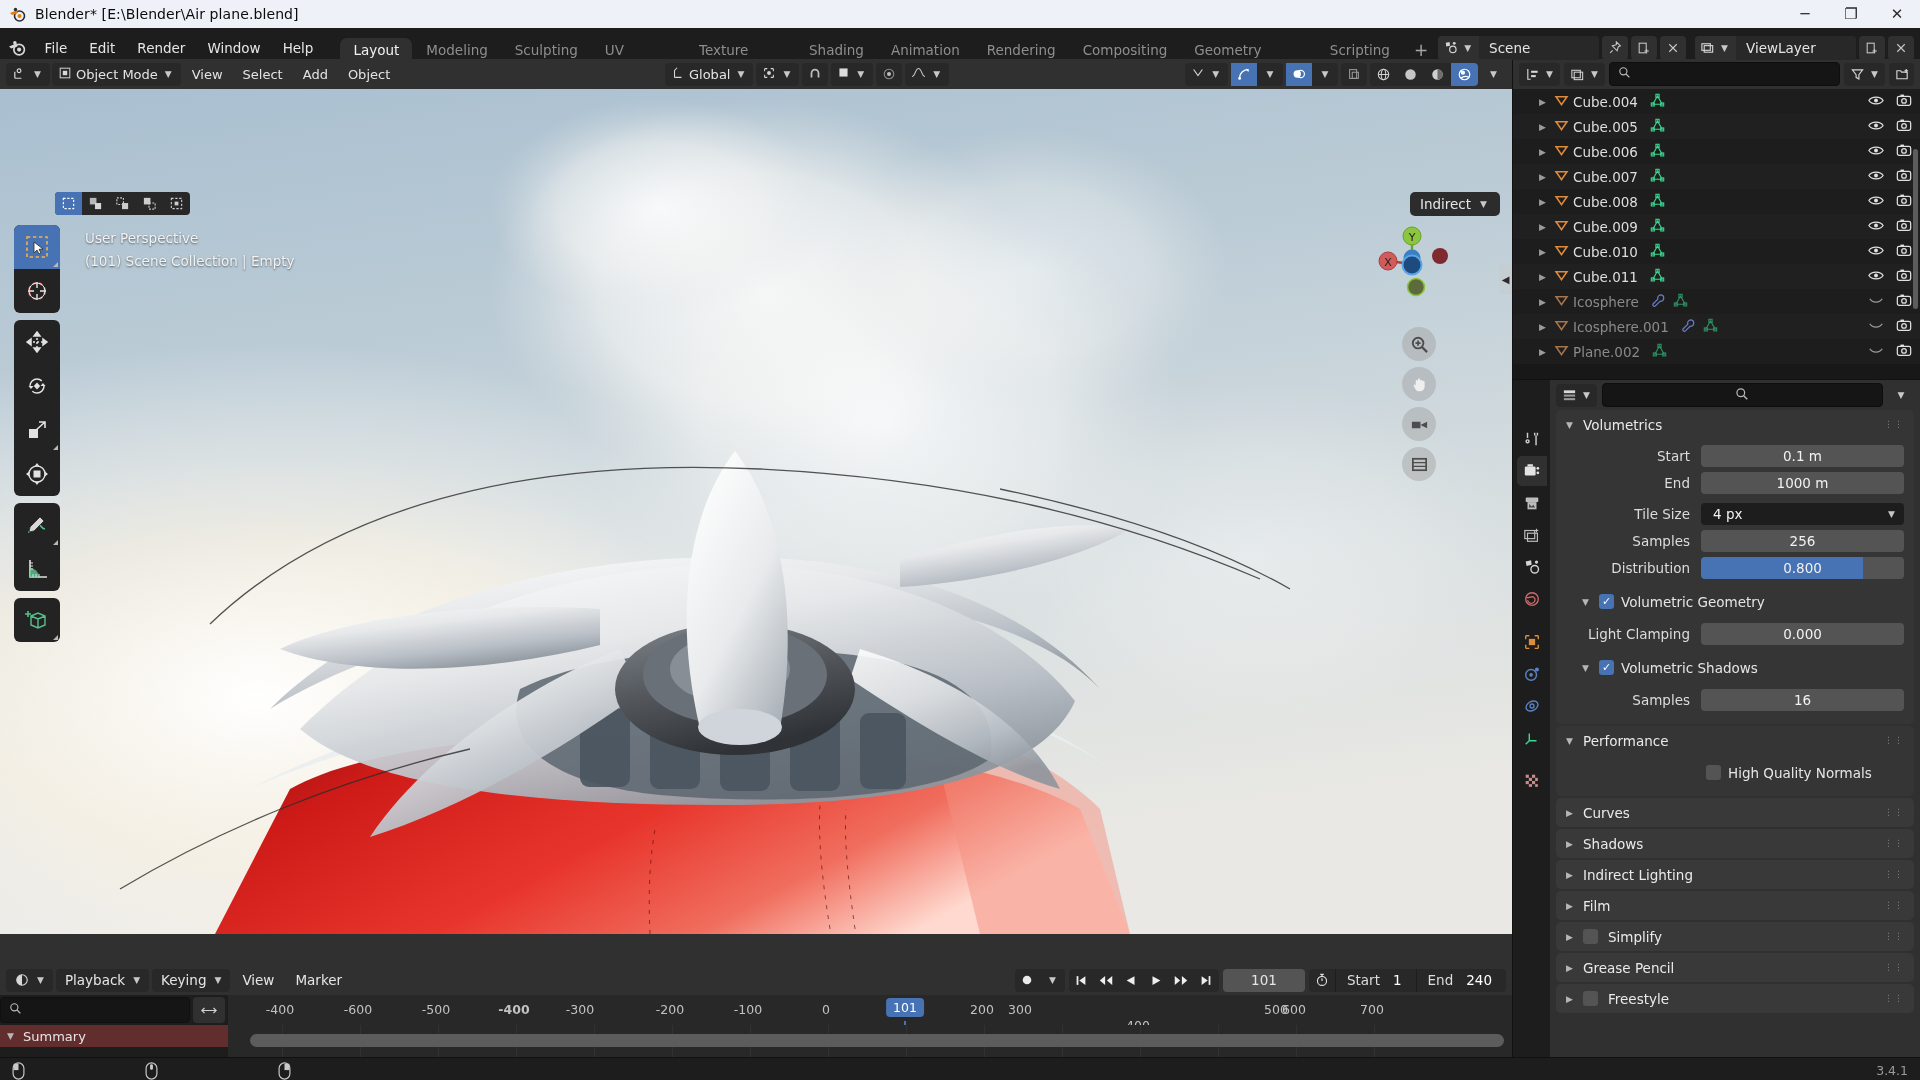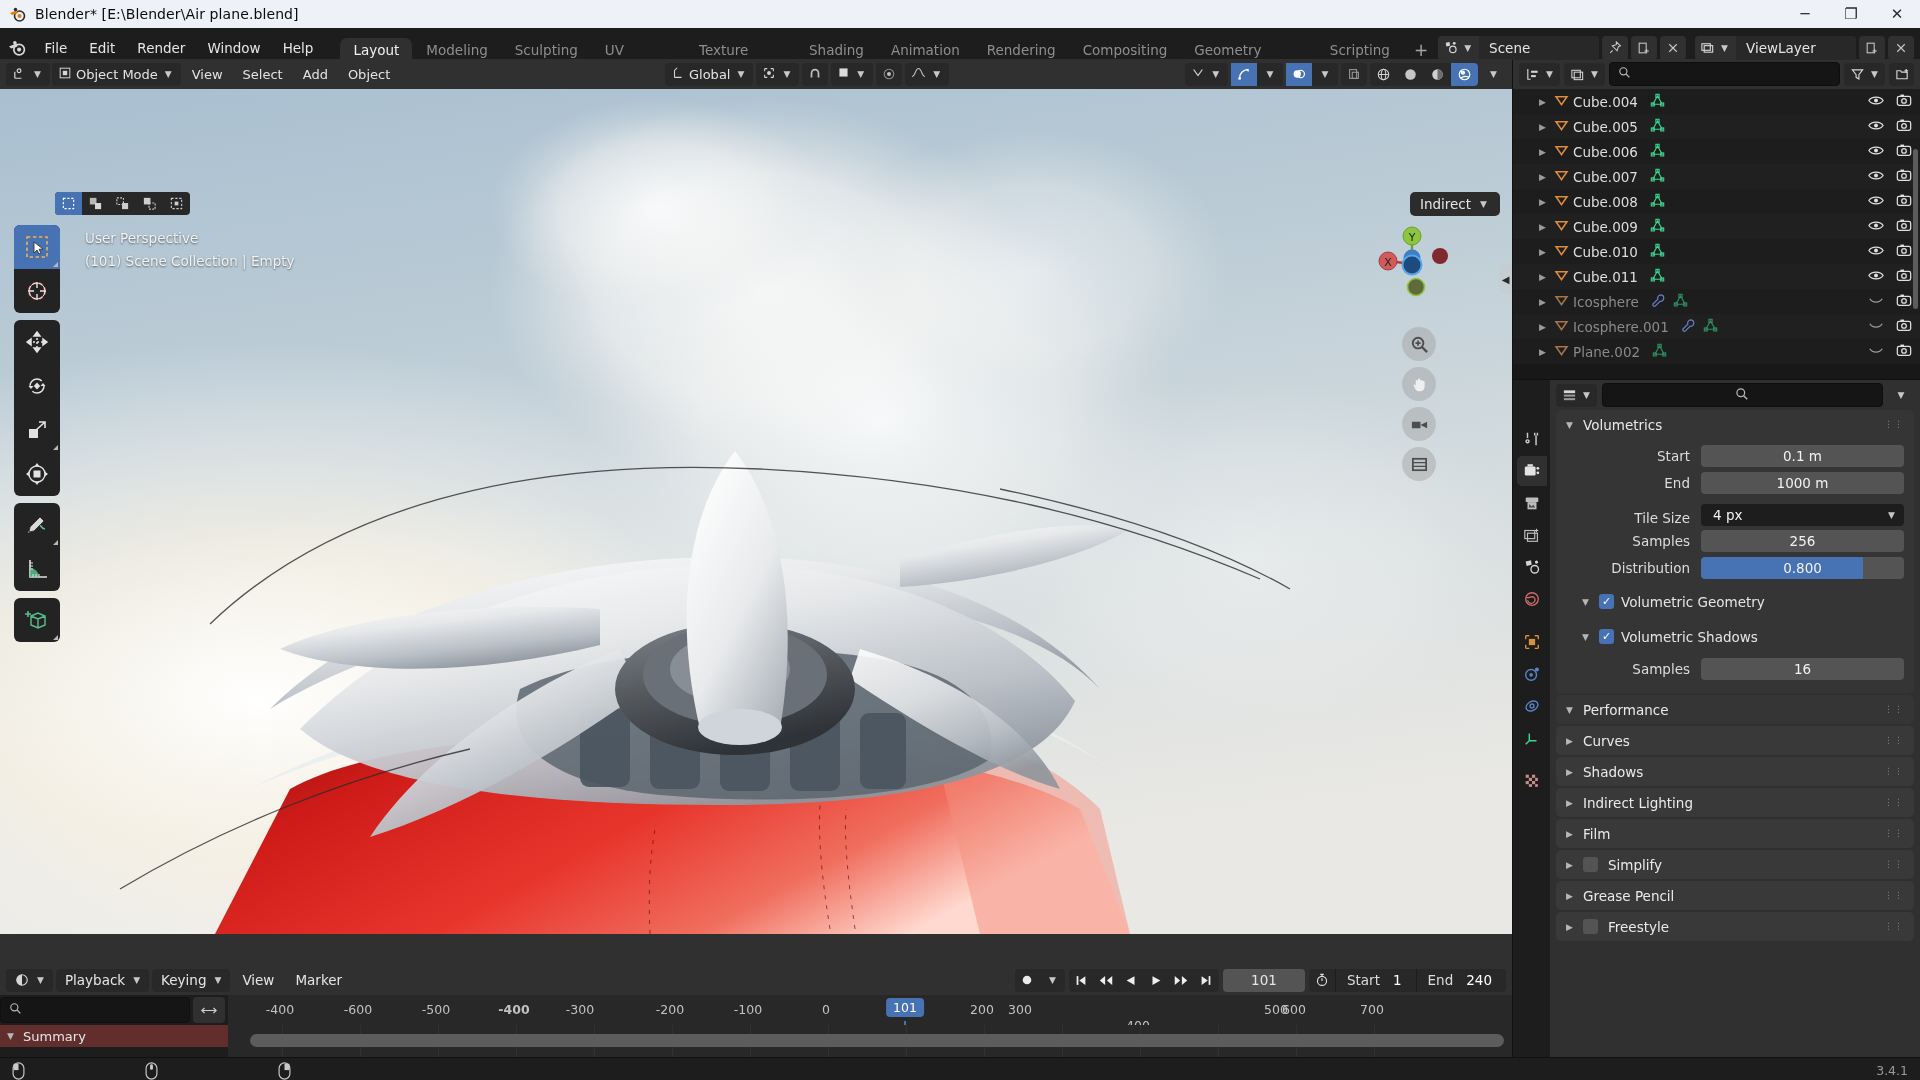--- a/index.html
+++ b/index.html
@@ -1335,21 +1335,21 @@
             </div>
             <div class="panel-body">
               <div class="prow">
                 <div class="plabel">Start</div>
                 <div class="pfield">0.1 m</div>
               </div>
               <div class="prow">
                 <div class="plabel">End</div>
                 <div class="pfield">1000 m</div>
               </div>
-              <div class="prow" style="margin-top:6px;align-items:flex-end;">
+              <div class="prow" style="margin-top:6px;">
                 <div class="plabel">Tile Size</div>
                 <div class="pfield dropdown">
                   <span>4 px</span>
                   <span class="dchev">▼</span>
                 </div>
               </div>
               <div class="prow">
                 <div class="plabel">Samples</div>
                 <div class="pfield">256</div>
               </div>
@@ -1359,37 +1359,47 @@
                   <div class="slider-fill" id="distfill" style="width: 80%;"></div>
                   <span class="sv">0.800</span>
                 </div>
               </div>
 
               <div class="checkrow" style="margin-top:8px;">
                 <span class="tri">▼</span>
                 <span class="cbox">✓</span>
                 <span>Volumetric Geometry</span>
               </div>
+              <div class="prow" style="margin-top:6px;">
+                <div class="plabel">Light Clamping</div>
+                <div class="pfield">0.000</div>
+              </div>
               <div class="checkrow" style="margin-top:8px;">
                 <span class="tri">▼</span>
                 <span class="cbox">✓</span>
                 <span>Volumetric Shadows</span>
               </div>
               <div class="prow" style="margin-top:6px;">
                 <div class="plabel">Samples</div>
                 <div class="pfield">16</div>
               </div>
             </div>
           </div>
 
           <div class="panel">
             <div class="panel-head">
               <span class="tri">▼</span>
               <span>Performance</span>
               <span class="grip">⋮⋮</span>
+            </div>
+            <div class="panel-body">
+              <div class="checkrow" style="padding-left:140px;">
+                <span class="cbox off"></span>
+                <span>High Quality Normals</span>
+              </div>
             </div>
           </div>
 
           <div class="panel closed">
             <div class="panel-head">
               <span class="tri">▶</span>
               <span>Curves</span>
               <span class="grip">⋮⋮</span>
             </div>
           </div>

